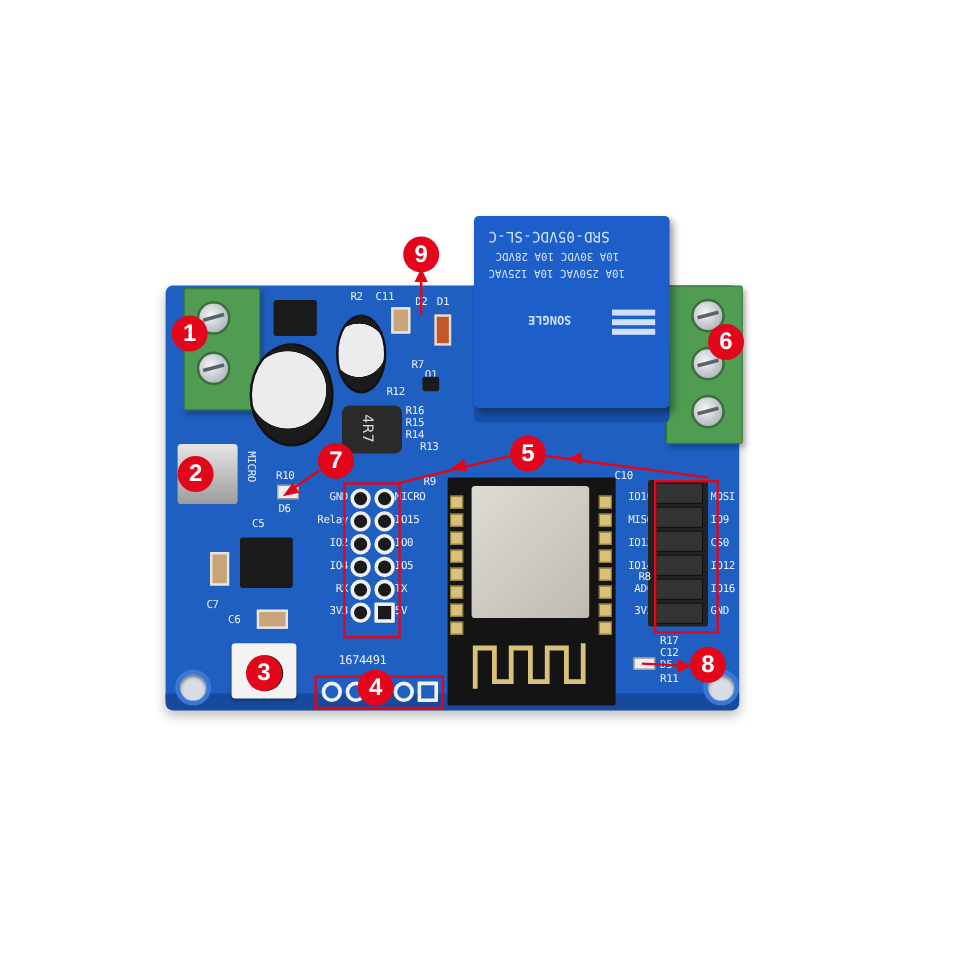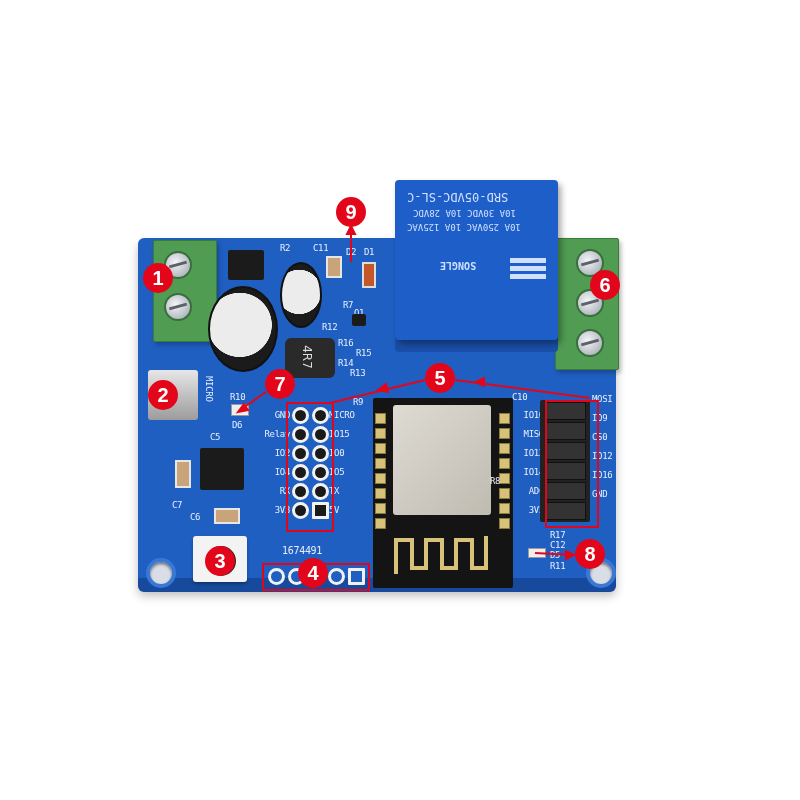--- a/index.html
+++ b/index.html
@@ -65,34 +65,34 @@
 <div class="abs relay-side"></div>
 <div class="abs relay">
   <div class="abs relay-txt" style="left:12px;top:10px;font-size:12px">SRD-05VDC-SL-C</div>
   <div class="abs relay-txt" style="left:12px;top:42px;font-size:9px">10A 250VAC 10A 125VAC</div>
   <div class="abs relay-txt" style="left:18px;top:28px;font-size:9px">10A 30VDC 10A 28VDC</div>
   <div class="abs relay-txt" style="left:45px;top:80px;font-size:10px;font-weight:bold">SONGLE</div>
   <div class="abs" style="left:115px;top:78px;width:36px;height:5px;background:#cfe0ff;box-shadow:0 8px 0 #cfe0ff,0 16px 0 #cfe0ff"></div>
 </div>
 
 <div class="abs chip" style="left:228px;top:250px;width:36px;height:30px"></div>
-<div class="abs silk" style="left:280px;top:243px">R2</div>
+<div class="abs silk" style="left:292px;top:243px">R2</div>
 <div class="abs cap-big" style="left:208px;top:286px;width:66px;height:82px"></div>
 <div class="abs cap-big" style="left:280px;top:262px;width:38px;height:62px"></div>
 <div class="abs inductor">
   <div class="abs" style="left:10px;top:12px;color:#ddd;font-size:12px;transform:rotate(90deg)">4R7</div>
 </div>
 <div class="abs silk" style="left:313px;top:243px">C11</div>
 <div class="abs silk" style="left:346px;top:247px">D2</div>
 <div class="abs silk" style="left:364px;top:247px">D1</div>
 <div class="abs silk" style="left:343px;top:300px">R7</div>
 <div class="abs silk" style="left:354px;top:308px">Q1</div>
 <div class="abs silk" style="left:322px;top:322px">R12</div>
 <div class="abs silk" style="left:338px;top:338px">R16</div>
-<div class="abs silk" style="left:356px;top:348px">R15</div>
+<div class="abs silk" style="left:338px;top:348px">R15</div>
 <div class="abs silk" style="left:338px;top:358px">R14</div>
 <div class="abs silk" style="left:350px;top:368px">R13</div>
 <div class="abs smd" style="left:326px;top:256px;width:12px;height:18px"></div>
 <div class="abs" style="left:362px;top:262px;width:10px;height:22px;background:#c4572a;border:2px solid #ddd"></div>
 <div class="abs chip" style="left:352px;top:314px;width:14px;height:12px"></div>
 
 <div class="abs usb"></div>
 <div class="abs silk" style="left:203px;top:376px;transform:rotate(90deg);transform-origin:left top;left:214px">MICRO</div>
 
 <div class="abs silk" style="left:230px;top:392px">R10</div>
@@ -185,29 +185,29 @@
   <div class="silk" style="height:19px">3V3</div>
 </div>
 <div class="abs fem-header">
   <div class="fem-cell" style="top:2px"></div>
     <div class="fem-cell" style="top:22px"></div>
     <div class="fem-cell" style="top:42px"></div>
   <div class="fem-cell" style="top:62px"></div>
     <div class="fem-cell" style="top:82px"></div>
     <div class="fem-cell" style="top:102px"></div>
 </div>
-<div class="abs" style="left:592px;top:394px;width:30px">
+<div class="abs" style="left:592px;top:410px;width:30px">
   <div class="silk" style="height:19px">MOSI</div>
   <div class="silk" style="height:19px">IO9</div>
   <div class="silk" style="height:19px">CS0</div>
   <div class="silk" style="height:19px">IO12</div>
   <div class="silk" style="height:19px">IO16</div>
   <div class="silk" style="height:19px">GND</div>
 </div>
-<div class="abs silk" style="left:490px;top:476px">R8</div>
+<div class="abs silk" style="left:532px;top:476px">R8</div>
 <div class="redbox" style="left:545px;top:400px;width:50px;height:124px"></div>
 
 <div class="abs silk" style="left:550px;top:530px">R17</div>
 <div class="abs silk" style="left:550px;top:540px">C12</div>
 <div class="abs silk" style="left:550px;top:550px">D5</div>
 <div class="abs silk" style="left:550px;top:561px">R11</div>
 <div class="abs" style="left:528px;top:548px;width:16px;height:8px;background:#eee;border:1px solid #999"></div>
 
 <svg class="abs" style="left:0;top:0;width:800px;height:800px;pointer-events:none" viewBox="0 0 800 800">
   <g stroke="#e3061b" stroke-width="2" fill="#e3061b">

